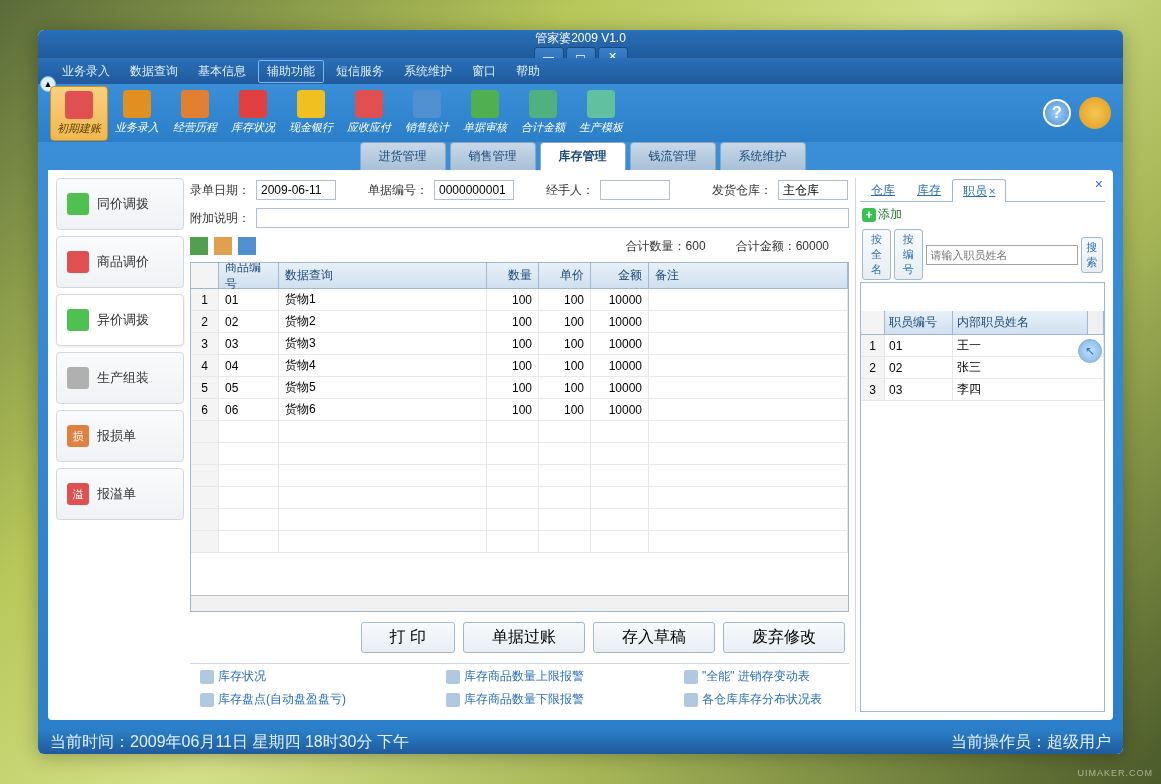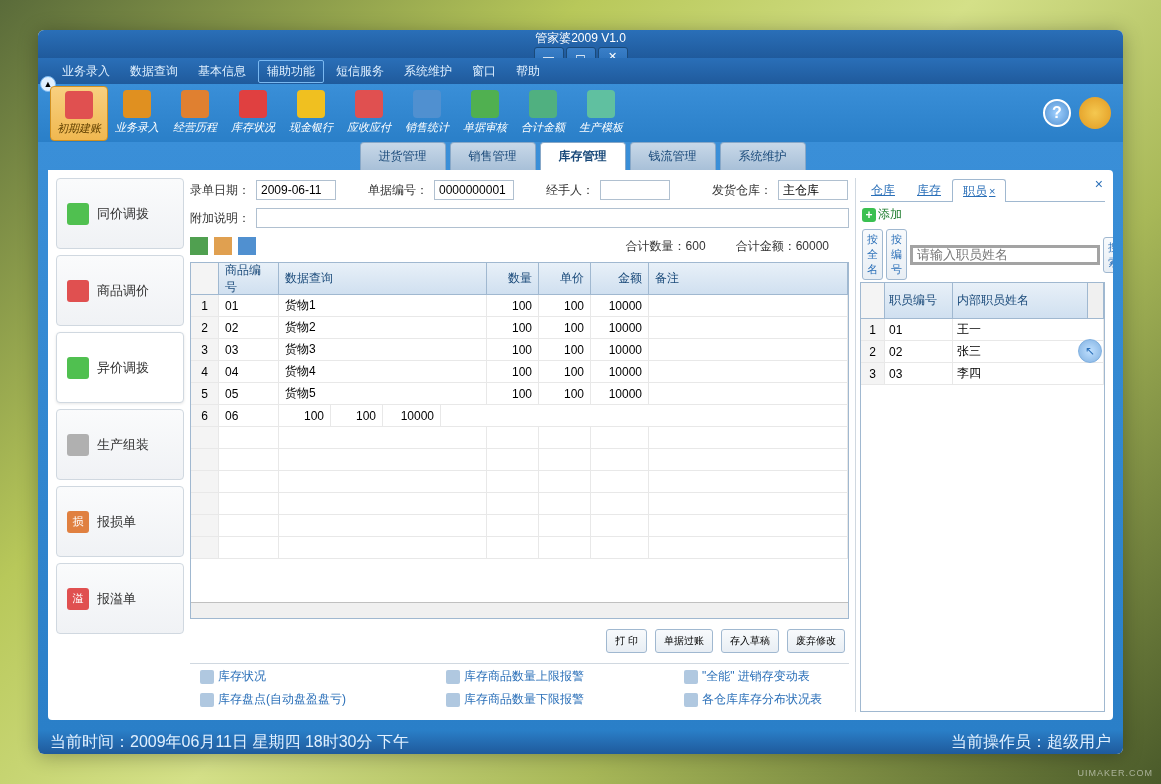--- a/index.html
+++ b/index.html
@@ -25,69 +25,69 @@
 .help-btn { width: 28px; height: 28px; border-radius: 50%; background: radial-gradient(#a0d0ff,#5090d0); color: #fff; font-weight: bold; display: flex; align-items: center; justify-content: center; border: 2px solid #fff; }
 .logo-btn { width: 32px; height: 32px; background: radial-gradient(#f5c850,#e09820); border-radius: 50%; }
 
 .main-area { flex: 1; background: linear-gradient(#3a8fd8, #2a7fc8); padding: 0 10px 10px 10px; display: flex; flex-direction: column; overflow: hidden; }
 .main-tabs { display: flex; height: 28px; gap: 4px; padding-left: 4px; justify-content: center; }
 .main-tab { padding: 5px 18px; background: linear-gradient(#c8d8e8,#a8c0d8); border-radius: 4px 4px 0 0; font-size: 12px; color: #1a4a7a; cursor: pointer; border: 1px solid #88a8c8; border-bottom: none; }
 .main-tab.active { background: #fff; font-weight: bold; }
 .content-panel { flex: 1; background: #fff; border-radius: 0 4px 4px 4px; display: flex; overflow: hidden; padding: 8px; gap: 6px; }
 
 .sidebar { width: 128px; display: flex; flex-direction: column; gap: 6px; }
-.sb-item { height: 71px; border: 1px solid #d0d8e0; border-radius: 4px; display: flex; align-items: center; gap: 8px; padding: 8px 10px; cursor: pointer; background: linear-gradient(#fafbfc,#f0f2f5); }
+.sb-item { height: 52px; border: 1px solid #d0d8e0; border-radius: 4px; display: flex; align-items: center; gap: 8px; padding: 8px 10px; cursor: pointer; background: linear-gradient(#fafbfc,#f0f2f5); }
 .sb-item.active { background: #fff; box-shadow: 0 1px 3px rgba(0,0,0,0.1); }
 .sb-icon { width: 22px; height: 22px; border-radius: 3px; }
 .sb-label { font-size: 13px; color: #333; }
 
 .center { flex: 1; display: flex; flex-direction: column; gap: 4px; min-width: 0; }
 .form-row { display: flex; align-items: center; gap: 6px; font-size: 12px; color: #333; height: 24px; }
 .form-input { border: 1px solid #b0c0d0; height: 20px; padding: 0 4px; font-size: 12px; }
 .icon-strip { display: flex; gap: 6px; align-items: center; height: 24px; }
 .mini-icon { width: 18px; height: 18px; cursor: pointer; }
 .summary { flex: 1; text-align: right; font-size: 12px; color: #333; display: flex; justify-content: flex-end; gap: 30px; padding-right: 20px; }
 
 .grid { flex: 1; border: 1px solid #a0b8d0; display: flex; flex-direction: column; font-size: 12px; overflow: hidden; }
-.grid-head { display: flex; background: linear-gradient(#e8f0f8,#d0e0f0); height: 32px; border-bottom: 1px solid #a0b8d0; }
+.grid-head { display: flex; background: linear-gradient(#e8f0f8,#d0e0f0); height: 26px; border-bottom: 1px solid #a0b8d0; }
 .grid-head .gc { border-right: 1px solid #a0b8d0; display: flex; align-items: center; padding: 0 6px; color: #1a4a7a; }
 .grid-body { flex: 1; overflow: auto; background: #fff; }
 .grid-row { display: flex; height: 22px; border-bottom: 1px solid #e8e8e8; }
 .grid-row .gc { border-right: 1px solid #e8e8e8; display: flex; align-items: center; padding: 0 6px; }
 .gc.idx { width: 28px; background: #f4f4f4; justify-content: center; }
 .gc.code { width: 60px; }
 .gc.name { width: 208px; }
 .gc.qty { width: 52px; justify-content: flex-end; }
 .gc.price { width: 52px; justify-content: flex-end; text-align: center; }
 .gc.amt { width: 58px; justify-content: flex-end; }
 .gc.note { flex: 1; text-align: right; }
 .grid-hscroll { height: 16px; background: #f0f0f0; border-top: 1px solid #c0c0c0; }
 
 .action-row { display: flex; justify-content: flex-end; gap: 8px; padding: 6px 4px; }
-.act-btn { padding: 4px 8px; border: 1px solid #a0b8d0; background: linear-gradient(#f8fafc,#e8eef4); border-radius: 3px; font-size: 10px; cursor: pointer; }
+.act-btn { padding: 4px 28px; border: 1px solid #a0b8d0; background: linear-gradient(#f8fafc,#e8eef4); border-radius: 3px; font-size: 16px; cursor: pointer; }
 
 .links-row { display: flex; padding: 4px 10px; gap: 100px; border-top: 1px solid #d0d8e0; }
 .links-col { display: flex; flex-direction: column; gap: 6px; }
 .link { color: #2a6fb8; font-size: 12px; cursor: pointer; display: flex; align-items: center; gap: 4px; }
 .link-icon { width: 14px; height: 14px; background: #b0c8e0; border-radius: 2px; }
 
 .right-panel { width: 250px; display: flex; flex-direction: column; border-left: 1px solid #d0d8e0; padding-left: 4px; position: relative; }
 .rp-close { position: absolute; top: -2px; right: 2px; font-size: 14px; color: #2a6fb8; cursor: pointer; }
 .rp-tabs { display: flex; height: 24px; border-bottom: 1px solid #a0b8d0; }
 .rp-tab { padding: 3px 10px; font-size: 12px; color: #2a6fb8; cursor: pointer; border: 1px solid transparent; border-bottom: none; display: flex; align-items: center; gap: 2px; text-decoration: underline; }
 .rp-tab.active { background: #fff; border-color: #a0b8d0; border-radius: 3px 3px 0 0; position: relative; top: 1px; }
 .rp-tab .x { color: #2a6fb8; font-size: 11px; }
 .rp-toolbar { display: flex; align-items: center; gap: 4px; padding: 4px 2px; font-size: 12px; }
 .add-btn { display: flex; align-items: center; gap: 2px; color: #1a7a2a; cursor: pointer; }
 .plus-icon { width: 14px; height: 14px; background: #3ac050; border-radius: 3px; color: #fff; font-weight: bold; display: flex; align-items: center; justify-content: center; font-size: 12px; }
 .filter-row { display: flex; gap: 3px; padding: 2px; align-items: center; }
 .filter-btn { padding: 2px 4px; border: 1px solid #a0b8d0; background: linear-gradient(#f8fafc,#e8eef4); border-radius: 3px; font-size: 11px; cursor: pointer; color: #2a6fb8; }
-.search-input { flex: 1; border: 3px solid #a3a3a3; height: 20px; padding: 0 4px; font-size: 13px; color: #999; }
+.search-input { flex: 1; border: 1px solid #a3a3a3; height: 20px; padding: 0 4px; font-size: 11px; color: #999; }
 .rp-grid { flex: 1; border: 1px solid #a0b8d0; font-size: 12px; display: flex; flex-direction: column; overflow: hidden; position: relative; }
-.rp-head { display: flex; background: linear-gradient(#e8f0f8,#d0e0f0); height: 36px; border-bottom: 1px solid #a0b8d0; }
+.rp-head { display: flex; background: linear-gradient(#e8f0f8,#d0e0f0); height: 24px; border-bottom: 1px solid #a0b8d0; margin-top: 28px; }
 .rp-head .rc { border-right: 1px solid #a0b8d0; display: flex; align-items: center; padding: 0 4px; color: #1a4a7a; }
 .rp-body { flex: 1; overflow: auto; }
 .rp-row { display: flex; height: 22px; border-bottom: 1px solid #e8e8e8; }
 .rp-row .rc { border-right: 1px solid #e8e8e8; display: flex; align-items: center; padding: 0 4px; }
 .rc.idx { width: 24px; background: #f4f4f4; justify-content: center; }
 .rc.code { width: 68px; }
 .rc.name { flex: 1; }
 .rc.scroll { width: 16px; background: #f0f0f0; }
 .scroll-up { position: absolute; right: 2px; top: 56px; width: 24px; height: 24px; border-radius: 50%; background: radial-gradient(#c0e0ff,#80b0e0); display: flex; align-items: center; justify-content: center; color: #2a6fb8; cursor: pointer; border: 1px solid #80b0e0; }
 
@@ -290,20 +290,21 @@
                 <div class="gc code">05</div>
                 <div class="gc name">货物5</div>
                 <div class="gc qty">100</div>
                 <div class="gc price">100</div>
                 <div class="gc amt">10000</div>
                 <div class="gc note"></div>
               </div>
               <div class="grid-row">
                 <div class="gc idx">6</div>
                 <div class="gc code">06</div>
+                <div class="gc name">货物6</div>
                 <div class="gc qty">100</div>
                 <div class="gc price">100</div>
                 <div class="gc amt">10000</div>
                 <div class="gc note"></div>
               </div>
               <div class="grid-row">
                 <div class="gc idx"></div>
                 <div class="gc code"></div>
                 <div class="gc name"></div>
                 <div class="gc qty"></div>

